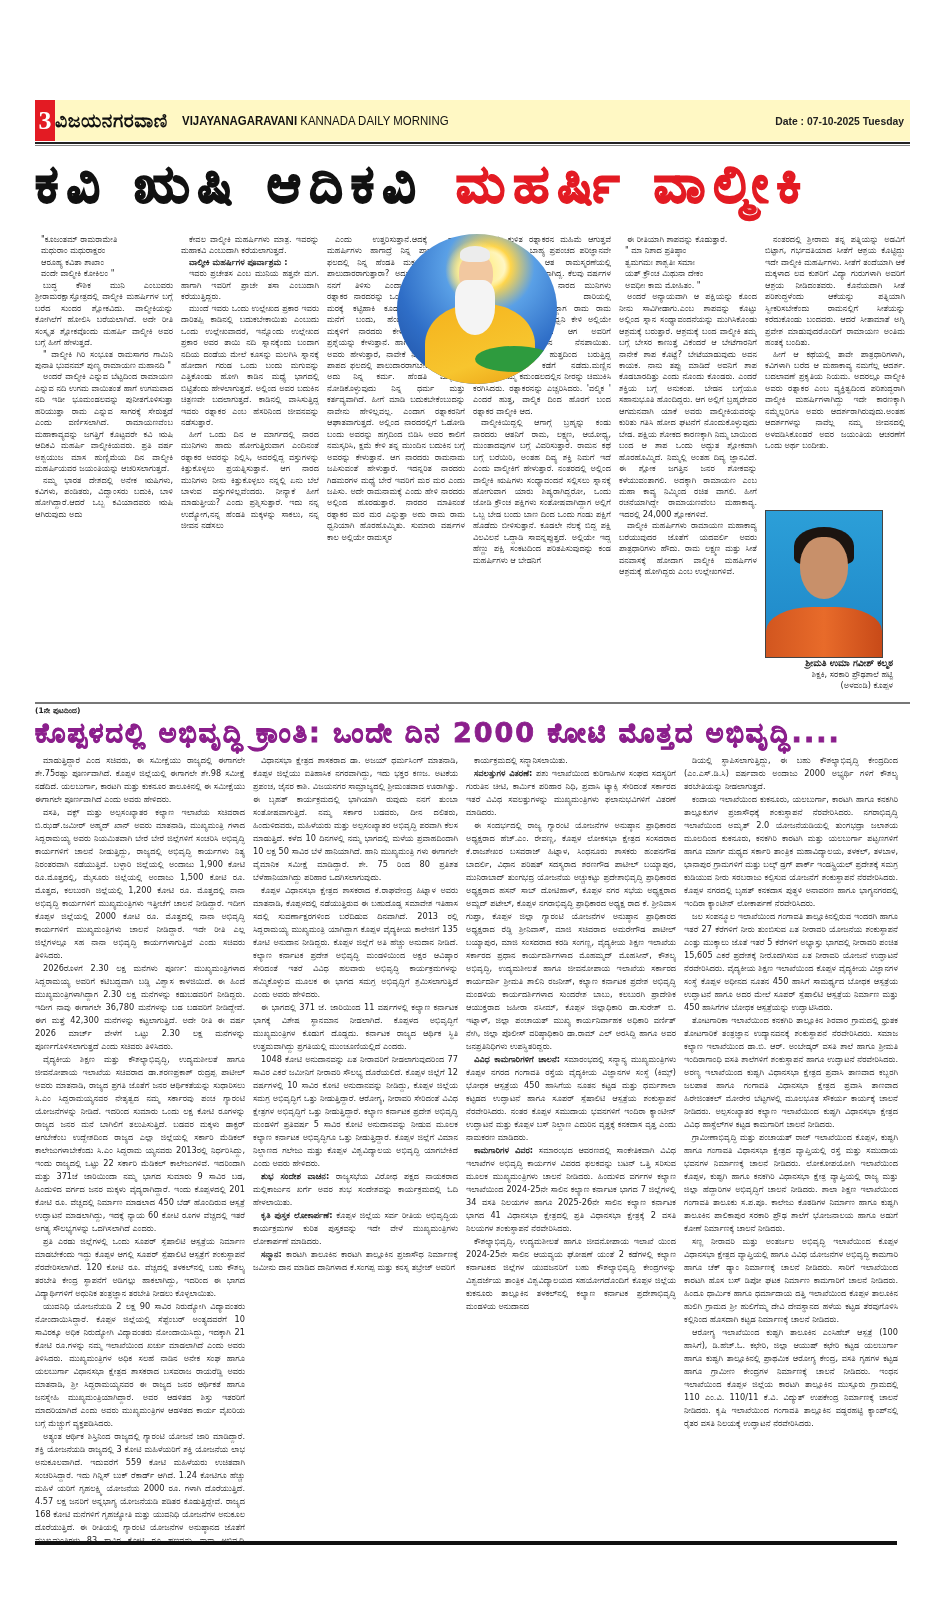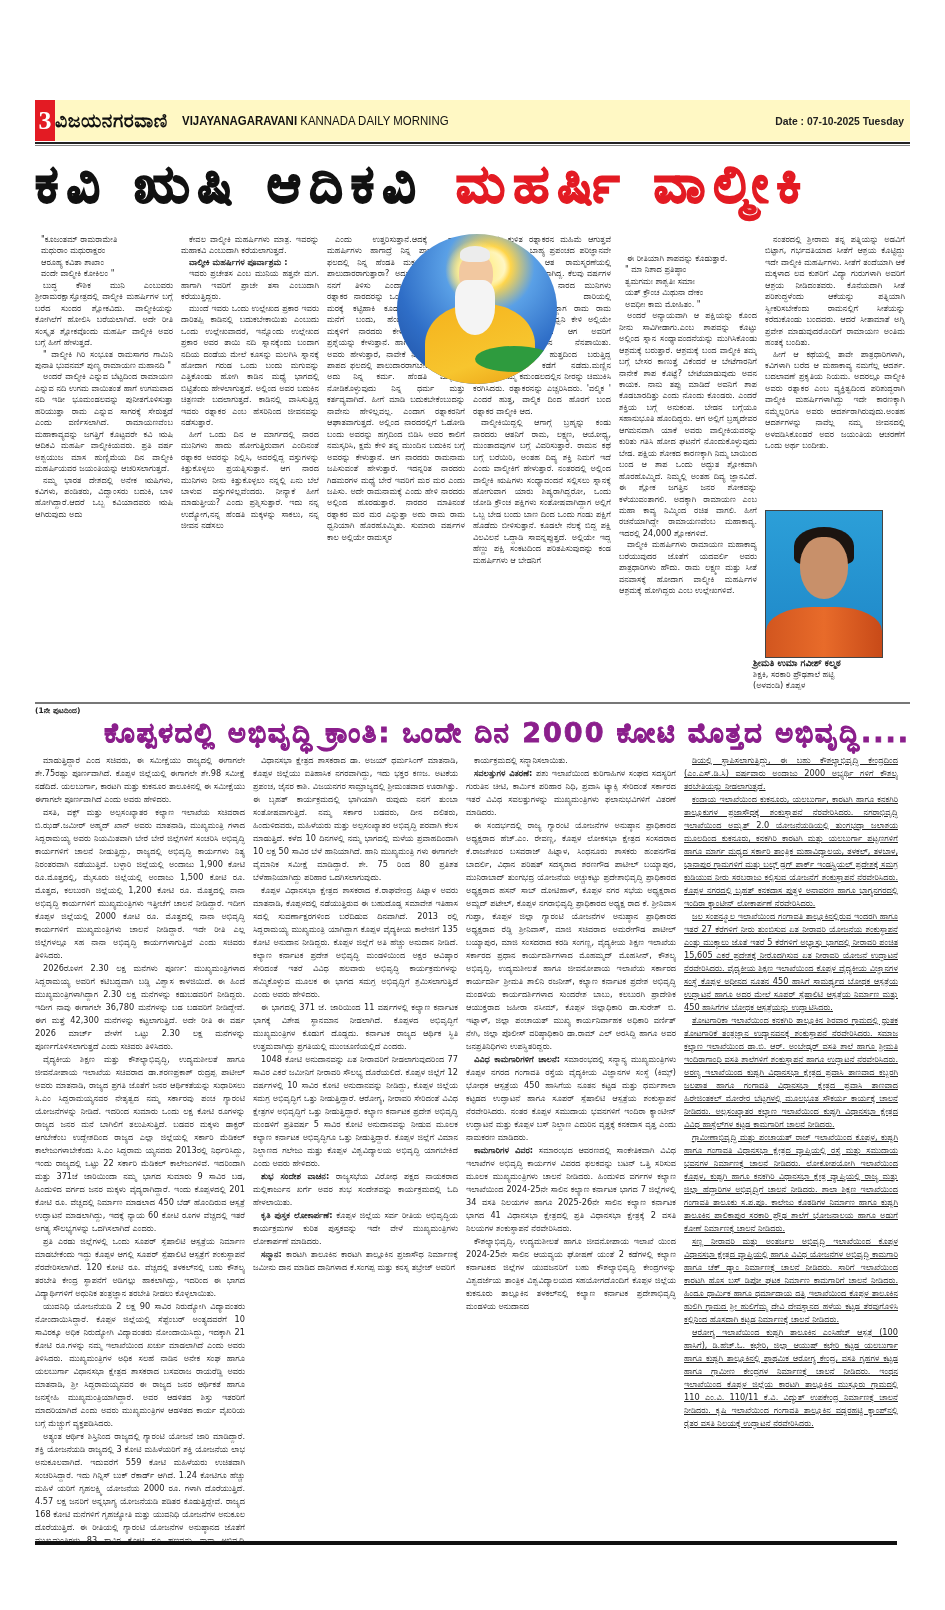--- a/index.html
+++ b/index.html
@@ -29,26 +29,26 @@
   .valmiki-img .robe { position:absolute; left:28px; top:70px; width:110px; height:90px; border-radius:45% 45% 10% 10%; background:linear-gradient(160deg,#f5b21c,#f7c52e 60%,#e89a10); }
   .valmiki-img .head { position:absolute; left:62px; top:20px; width:34px; height:40px; border-radius:45%; background:#f2c8a0; }
   .valmiki-img .hair { position:absolute; left:63px; top:12px; width:30px; height:16px; border-radius:50% 50% 30% 30%; background:#ececec; }
   .valmiki-img .beard { position:absolute; left:58px; top:46px; width:40px; height:55px; border-radius:30% 30% 50% 50%; background:#f4f4f4; }
   .valmiki-img .book { position:absolute; left:78px; top:112px; width:78px; height:26px; border-radius:50%; background:#2e9b3e; }
   .valmiki-img .halo { position:absolute; left:48px; top:6px; width:62px; height:62px; border-radius:50%; background:radial-gradient(circle, rgba(255,240,150,0.9) 0 40%, rgba(255,220,80,0) 70%); }
   .portrait { position:absolute; left:730px; top:276px; width:116px; height:146px; background:linear-gradient(180deg,#2c9fd8,#1e86c7); overflow:hidden; border:1px solid #444; }
   .portrait .face { position:absolute; left:34px; top:26px; width:48px; height:62px; border-radius:45% 45% 50% 50%; background:#c8906a; }
   .portrait .hairp { position:absolute; left:28px; top:16px; width:60px; height:38px; border-radius:50% 50% 20% 20%; background:#1c1410; }
   .portrait .saree { position:absolute; left:0; top:96px; width:116px; height:60px; border-radius:40% 40% 0 0; background:linear-gradient(90deg,#d2561f,#e86b2a,#c84a18); }
-  .caption { position:absolute; left:718px; top:424px; width:140px; text-align:left; font-size:8.2px; line-height:11px; }
+  .caption { position:absolute; left:718px; top:424px; width:140px; text-align:right; font-size:8.2px; line-height:11px; }
   .caption .name { font-weight:bold; font-size:9px; }
   
   .rule-mid { height:2px; background:#777; margin-top:6px; }
   .cont { font-size:7.5px; margin-top:2px; font-weight:bold; color:#222; }
-  .headline2 { height:38px; font-weight:bold; font-size:27px; color:#8b1f8c; -webkit-text-stroke:0.8px #8b1f8c; text-align:right; white-space:nowrap; letter-spacing:2px; line-height:38px; margin-top:-2px; }
+  .headline2 { height:38px; font-weight:bold; font-size:27px; color:#8b1f8c; -webkit-text-stroke:0.8px #8b1f8c; text-align:left; white-space:nowrap; letter-spacing:2px; line-height:38px; margin-top:-2px; }
   .art2 { position:relative; height:790px; margin-top:2px; }
   .art2 .col { font-size:8.2px; line-height:13px; }
   .bottom-rule { position:absolute; left:35px; top:1541px; width:862px; height:4px; background:#111; }
 </style>
 </head>
 <body>
 
 <div class="page">
 
   <div class="masthead">
@@ -102,21 +102,21 @@
 
     <div class="valmiki-img">
       <div class="halo"></div>
       <div class="robe"></div>
       <div class="head"></div>
       <div class="hair"></div>
       <div class="beard"></div>
       <div class="book"></div>
     </div>
 
-    <div class="col" style="left:584px;width:138px;height:462px;margin-top:19px;">
+    <div class="col" style="left:584px;width:138px;height:462px;">
       <p>ಈ ರೀತಿಯಾಗಿ ಶಾಪವನ್ನು ಕೊಡುತ್ತಾರೆ.</p>
       <p class="verse">" ಮಾ ನಿಶಾದ ಪ್ರತಿಷ್ಠಾಂ</p>
       <p class="verse">ತ್ವಮಗಮಃ ಶಾಶ್ವತಿಃ ಸಮಾಃ</p>
       <p class="verse">ಯತ್ ಕ್ರೌಂಚ ಮಿಥುನಾ ದೇಕಂ</p>
       <p class="verse">ಅವಧೀಃ ಕಾಮ ಮೋಹಿತಂ. "</p>
       <p>ಅಂದರೆ ಅನ್ಯಾಯವಾಗಿ ಆ ಪಕ್ಷಿಯನ್ನು ಕೊಂದ ನೀನು ಸಾವಿಗೀಡಾಗು.ಎಂಬ ಶಾಪವನ್ನು ಕೊಟ್ಟು ಅಲ್ಲಿಂದ ಸ್ನಾನ ಸಂಧ್ಯಾವಂದನೆಯನ್ನು ಮುಗಿಸಿಕೊಂಡು ಆಶ್ರಮಕ್ಕೆ ಬರುತ್ತಾರೆ. ಆಶ್ರಮಕ್ಕೆ ಬಂದ ವಾಲ್ಮೀಕಿ ತಮ್ಮ ಬಗ್ಗೆ ಬೇಸರ ಕಾಣುತ್ತೆ ವಿಕೆಂದರೆ ಆ ಬೇಟೆಗಾರನಿಗೆ ನಾನೇಕೆ ಶಾಪ ಕೊಟ್ಟೆ? ಬೇಟೆಯಾಡುವುದು ಅವನ ಕಾಯಕ. ನಾನು ತಪ್ಪು ಮಾಡಿದೆ ಅವನಿಗೆ ಶಾಪ ಕೊಡಬಾರದಿತ್ತು ಎಂದು ನೊಂದು ಕೊಂಡರು. ಎಂದರೆ ಶಕ್ತಿಯ ಬಗ್ಗೆ ಅನುಕಂಪ. ಬೇಡನ ಬಗ್ಗೆಯೂ ಸಹಾನುಭೂತಿ ಹೊಂದಿದ್ದರು. ಆಗ ಅಲ್ಲಿಗೆ ಬ್ರಹ್ಮದೇವರ ಆಗಮನವಾಗಿ ಯಾಕೆ ಅವರು ವಾಲ್ಮೀಕಿಯವರನ್ನು ಕುರಿತು ಗತಿಸಿ ಹೋದ ಘಟನೆಗೆ ನೊಂದುಕೊಳ್ಳುವುದು ಬೇಡ. ಪಕ್ಷಿಯ ಶೋಕದ ಕಾರಣಕ್ಕಾಗಿ ನಿಮ್ಮ ಬಾಯಿಂದ ಬಂದ ಆ ಶಾಪ ಒಂದು ಅದ್ಭುತ ಶ್ಲೋಕವಾಗಿ ಹೊರಹೊಮ್ಮಿದೆ. ನಿಮ್ಮಲ್ಲಿ ಅಂತಹ ದಿವ್ಯ ಜ್ಞಾನವಿದೆ. ಈ ಶ್ಲೋಕ ಜಗತ್ತಿನ ಜನರ ಶೋಕವನ್ನು ಕಳೆಯುವಂತಾಗಲಿ. ಅದಕ್ಕಾಗಿ ರಾಮಾಯಣ ಎಂಬ ಮಹಾ ಕಾವ್ಯ ನಿಮ್ಮಿಂದ ರಚಿತ ವಾಗಲಿ. ಹೀಗೆ ರಚನೆಯಾಗಿದ್ದೇ ರಾಮಾಯಣವೆಂಬ ಮಹಾಕಾವ್ಯ. ಇದರಲ್ಲಿ 24,000 ಶ್ಲೋಕಗಳಿವೆ.</p>
       <p>ವಾಲ್ಮೀಕಿ ಮಹರ್ಷಿಗಳು ರಾಮಾಯಣ ಮಹಾಕಾವ್ಯ ಬರೆಯುವುದರ ಜೊತೆಗೆ ಯದವರ್ಲಿ ಅವರು ಪಾತ್ರಧಾರಿಗಳು ಹೌದು. ರಾಮ ಲಕ್ಷ್ಮಣ ಮತ್ತು ಸೀತೆ ವನವಾಸಕ್ಕೆ ಹೋದಾಗ ವಾಲ್ಮೀಕಿ ಮಹರ್ಷಿಗಳ ಆಶ್ರಮಕ್ಕೆ ಹೋಗಿದ್ದರು ಎಂಬ ಉಲ್ಲೇಖಗಳಿವೆ.</p>
     </div>
 
     <div class="col" style="left:730px;width:140px;height:272px;">
@@ -164,21 +164,21 @@
 
     <div class="col" style="left:431px;width:210px;height:790px;">
       <p>ಕಾರ್ಯಕ್ರಮದಲ್ಲಿ ಸನ್ಮಾನಿಸಲಾಯಿತು.</p>
       <p><span class="sub">ಸವಲತ್ತುಗಳ ವಿತರಣೆ:</span> <span>ಪಶು ಇಲಾಖೆಯಿಂದ ಕುರಿಗಾಹಿಗಳ ಸಂಘದ ಸದಸ್ಯರಿಗೆ ಗುರುತಿನ ಚೀಟಿ, ಕಾರ್ಮಿಕ ಪರಿಹಾರ ನಿಧಿ, ಪ್ರವಾಸಿ ಟ್ಯಾಕ್ಸಿ ಸೇರಿದಂತೆ ಸರ್ಕಾರದ ಇತರೆ ವಿವಿಧ ಸವಲತ್ತುಗಳನ್ನು ಮುಖ್ಯಮಂತ್ರಿಗಳು ಫಲಾನುಭವಿಗಳಿಗೆ ವಿತರಣೆ ಮಾಡಿದರು.</span></p>
       <p><span class="sub"></span><span>ಈ ಸಂದರ್ಭದಲ್ಲಿ ರಾಜ್ಯ ಗ್ಯಾರಂಟಿ ಯೋಜನೆಗಳ ಅನುಷ್ಠಾನ ಪ್ರಾಧಿಕಾರದ ಅಧ್ಯಕ್ಷರಾದ ಹೆಚ್.ಎಂ. ರೇವಣ್ಣ, ಕೊಪ್ಪಳ ಲೋಕಸಭಾ ಕ್ಷೇತ್ರದ ಸಂಸದರಾದ ಕೆ.ರಾಜಶೇಖರ ಬಸವರಾಜ್ ಹಿಟ್ನಾಳ, ಸಿಂಧನೂರು ಶಾಸಕರು ಹಂಪನಗೌಡ ಬಾದರ್ಲಿ, ವಿಧಾನ ಪರಿಷತ್ ಸದಸ್ಯರಾದ ಶರಣಗೌಡ ಪಾಟೀಲ್ ಬಯ್ಯಾಪುರ, ಮುನಿರಾಬಾದ್ ತುಂಗಭದ್ರ ಯೋಜನೆಯ ಅಚ್ಚುಕಟ್ಟು ಪ್ರದೇಶಾಭಿವೃದ್ಧಿ ಪ್ರಾಧಿಕಾರದ ಅಧ್ಯಕ್ಷರಾದ ಹಸನ್ ಸಾಬ್ ದೋಟಿಹಾಳ್, ಕೊಪ್ಪಳ ನಗರ ಸಭೆಯ ಅಧ್ಯಕ್ಷರಾದ ಅಮ್ಜದ್ ಪಟೇಲ್, ಕೊಪ್ಪಳ ನಗರಾಭಿವೃದ್ಧಿ ಪ್ರಾಧಿಕಾರದ ಅಧ್ಯಕ್ಷ ರಾದ ಕೆ. ಶ್ರೀನಿವಾಸ ಗುಪ್ತಾ, ಕೊಪ್ಪಳ ಜಿಲ್ಲಾ ಗ್ಯಾರಂಟಿ ಯೋಜನೆಗಳ ಅನುಷ್ಠಾನ ಪ್ರಾಧಿಕಾರದ ಅಧ್ಯಕ್ಷರಾದ ರೆಡ್ಡಿ ಶ್ರೀನಿವಾಸ್, ಮಾಜಿ ಸಚಿವರಾದ ಅಮರೇಗೌಡ ಪಾಟೀಲ್ ಬಯ್ಯಾಪುರ, ಮಾಜಿ ಸಂಸದರಾದ ಕರಡಿ ಸಂಗಣ್ಣ, ವೈದ್ಯಕೀಯ ಶಿಕ್ಷಣ ಇಲಾಖೆಯ ಸರ್ಕಾರದ ಪ್ರಧಾನ ಕಾರ್ಯದರ್ಶಿಗಳಾದ ಮೊಹಮ್ಮದ್ ಮೊಹಸೀನ್, ಕೌಶಲ್ಯ ಅಭಿವೃದ್ಧಿ, ಉದ್ಯಮಶೀಲತೆ ಹಾಗೂ ಜೀವನೋಪಾಯ ಇಲಾಖೆಯ ಸರ್ಕಾರದ ಕಾರ್ಯದರ್ಶಿ ಶ್ರೀಮತಿ ಶಾಲಿನಿ ರಜನೀಶ್, ಕಲ್ಯಾಣ ಕರ್ನಾಟಕ ಪ್ರದೇಶ ಅಭಿವೃದ್ಧಿ ಮಂಡಳಿಯ ಕಾರ್ಯದರ್ಶಿಗಳಾದ ಸುಂದರೇಶ ಬಾಬು, ಕಲಬುರಗಿ ಪ್ರಾದೇಶಿಕ ಆಯುಕ್ತರಾದ ಜಹೀರಾ ನಸೀಮ್, ಕೊಪ್ಪಳ ಜಿಲ್ಲಾಧಿಕಾರಿ ಡಾ.ಸುರೇಶ್ ಬಿ. ಇಟ್ನಾಳ್, ಜಿಲ್ಲಾ ಪಂಚಾಯತ್ ಮುಖ್ಯ ಕಾರ್ಯನಿರ್ವಾಹಕ ಅಧಿಕಾರಿ ವರ್ಣಿತ್ ನೇಗಿ, ಜಿಲ್ಲಾ ಪೊಲೀಸ್ ವರಿಷ್ಠಾಧಿಕಾರಿ ಡಾ.ರಾಮ್ ಎಲ್ ಅರಸಿದ್ದಿ ಹಾಗೂ ಅವರ ಜನಪ್ರತಿನಿಧಿಗಳು ಉಪಸ್ಥಿತರಿದ್ದರು.</span></p>
       <p><span class="sub">ವಿವಿಧ ಕಾಮಗಾರಿಗಳಿಗೆ ಚಾಲನೆ:</span> <span>ಸಮಾರಂಭದಲ್ಲಿ ಸನ್ಮಾನ್ಯ ಮುಖ್ಯಮಂತ್ರಿಗಳು ಕೊಪ್ಪಳ ನಗರದ ಗಂಗಾವತಿ ರಸ್ತೆಯ ವೈದ್ಯಕೀಯ ವಿಜ್ಞಾನಗಳ ಸಂಸ್ಥೆ (ಕಿಮ್ಸ್) ಭೋಧಕ ಆಸ್ಪತ್ರೆಯ 450 ಹಾಸಿಗೆಯ ನೂತನ ಕಟ್ಟಡ ಮತ್ತು ಧರ್ಮಶಾಲಾ ಕಟ್ಟಡದ ಉದ್ಘಾಟನೆ ಹಾಗೂ ಸೂಪರ್ ಸ್ಪೆಷಾಲಿಟಿ ಆಸ್ಪತ್ರೆಯ ಶಂಕುಸ್ಥಾಪನೆ ನೆರವೇರಿಸಿದರು. ನಂತರ ಕೊಪ್ಪಳ ಸಮುದಾಯ ಭವನಗಳಿಗೆ ಇಂದಿರಾ ಕ್ಯಾಂಟೀನ್ ಉದ್ಘಾಟನೆ ಮತ್ತು ಕೊಪ್ಪಳ ಬಸ್ ನಿಲ್ದಾಣ ಎದುರಿನ ವೃತ್ತಕ್ಕೆ ಕನಕದಾಸ ವೃತ್ತ ಎಂದು ನಾಮಕರಣ ಮಾಡಿದರು.</span></p>
       <p><span class="sub">ಕಾಮಗಾರಿಗಳ ವಿವರ:</span> <span>ಸಮಾರಂಭದ ಆವರಣದಲ್ಲಿ ಸಾಂಕೇತಿಕವಾಗಿ ವಿವಿಧ ಇಲಾಖೆಗಳ ಅಭಿವೃದ್ಧಿ ಕಾರ್ಯಗಳ ವಿವರದ ಫಲಕವನ್ನು ಬಟನ್ ಒತ್ತಿ ಸರಿಸುವ ಮೂಲಕ ಮುಖ್ಯಮಂತ್ರಿಗಳು ಚಾಲನೆ ನೀಡಿದರು. ಹಿಂದುಳಿದ ವರ್ಗಗಳ ಕಲ್ಯಾಣ ಇಲಾಖೆಯಿಂದ 2024-25ನೇ ಸಾಲಿನ ಕಲ್ಯಾಣ ಕರ್ನಾಟಕ ಭಾಗದ 7 ಜಿಲ್ಲೆಗಳಲ್ಲಿ 34 ವಸತಿ ನಿಲಯಗಳ ಹಾಗೂ 2025-26ನೇ ಸಾಲಿನ ಕಲ್ಯಾಣ ಕರ್ನಾಟಕ ಭಾಗದ 41 ವಿಧಾನಸಭಾ ಕ್ಷೇತ್ರದಲ್ಲಿ ಪ್ರತಿ ವಿಧಾನಸಭಾ ಕ್ಷೇತ್ರಕ್ಕೆ 2 ವಸತಿ ನಿಲಯಗಳ ಶಂಕುಸ್ಥಾಪನೆ ನೆರವೇರಿಸಿದರು.</span></p>
       <p><span class="sub"></span><span>ಕೌಶಲ್ಯಾಭಿವೃದ್ಧಿ, ಉದ್ಯಮಶೀಲತೆ ಹಾಗೂ ಜೀವನೋಪಾಯ ಇಲಾಖೆ ಯಿಂದ 2024-25ನೇ ಸಾಲಿನ ಆಯವ್ಯಯ ಘೋಷಣೆ ಯಂತೆ 2 ಕಡೆಗಳಲ್ಲಿ ಕಲ್ಯಾಣ ಕರ್ನಾಟಕದ ಜಿಲ್ಲೆಗಳ ಯುವಜನರಿಗೆ ಬಹು ಕೌಶಲ್ಯಾಭಿವೃದ್ಧಿ ಕೇಂದ್ರಗಳನ್ನು ವಿಶ್ವದರ್ಜೆಯ ತಾಂತ್ರಿಕ ವಿಶ್ವವಿದ್ಯಾಲಯದ ಸಹಯೋಗದೊಂದಿಗೆ ಕೊಪ್ಪಳ ಜಿಲ್ಲೆಯ ಕುಕನೂರು ತಾಲ್ಲೂಕಿನ ತಳಕಲ್‌ನಲ್ಲಿ ಕಲ್ಯಾಣ ಕರ್ನಾಟಕ ಪ್ರದೇಶಾಭಿವೃದ್ಧಿ ಮಂಡಳಿಯ ಅನುದಾನದ</span></p>
     </div>
 
-    <div class="col" style="left:649px;width:214px;height:790px;text-decoration:underline;">
+    <div class="col" style="left:649px;width:214px;height:790px;">
       <p>ಡಿಯಲ್ಲಿ ಸ್ಥಾಪಿಸಲಾಗುತ್ತಿದ್ದು, ಈ ಬಹು ಕೌಶಲ್ಯಾಭಿವೃದ್ಧಿ ಕೇಂದ್ರದಿಂದ (ಎಂ.ಎಸ್.ಡಿ.ಸಿ) ವರ್ಷವಾರು ಅಂದಾಜು 2000 ಅಭ್ಯರ್ಥಿ ಗಳಿಗೆ ಕೌಶಲ್ಯ ತರಬೇತಿಯನ್ನು ನೀಡಲಾಗುತ್ತದೆ.</p>
       <p>ಕಂದಾಯ ಇಲಾಖೆಯಿಂದ ಕುಕನೂರು, ಯಲಬುರ್ಗಾ, ಕಾರಟಗಿ ಹಾಗೂ ಕನಕಗಿರಿ ತಾಲ್ಲೂಕುಗಳ ಪ್ರಜಾಸೌಧಕ್ಕೆ ಶಂಕುಸ್ಥಾಪನೆ ನೆರವೇರಿಸಿದರು. ನಗರಾಭಿವೃದ್ಧಿ ಇಲಾಖೆಯಿಂದ ಅಮೃತ್ 2.0 ಯೋಜನೆಯಡಿಯಲ್ಲಿ ತುಂಗಭದ್ರಾ ಜಲಾಶಯ ಮೂಲದಿಂದ ಕುಕನೂರು, ಕನಕಗಿರಿ ಕಾರಟಗಿ ಮತ್ತು ಯಲಬುರ್ಗಾ ಪಟ್ಟಣಗಳಿಗೆ ಹಾಗೂ ಮಾರ್ಗ ಮಧ್ಯದ ಸರ್ಕಾರಿ ತಾಂತ್ರಿಕ ಮಹಾವಿದ್ಯಾಲಯ, ತಳಕಲ್, ತಳಬಾಳ, ಭಾನಾಪುರ ಗ್ರಾಮಗಳಿಗೆ ಮತ್ತು ಬಲ್ಕ್ ಡ್ರಗ್ ಪಾರ್ಕ್ ಇಂಡಸ್ಟ್ರಿಯಲ್ ಪ್ರದೇಶಕ್ಕೆ ಸಮಗ್ರ ಕುಡಿಯುವ ನೀರು ಸರಬರಾಜು ಕಲ್ಪಿಸುವ ಯೋಜನೆಗೆ ಶಂಕುಸ್ಥಾಪನೆ ನೆರವೇರಿಸಿದರು. ಕೊಪ್ಪಳ ನಗರದಲ್ಲಿ ಬೃಹತ್ ಕನಕದಾಸ ಪುತ್ಥಳಿ ಅನಾವರಣ ಹಾಗೂ ಭಾಗ್ಯನಗರದಲ್ಲಿ ಇಂದಿರಾ ಕ್ಯಾಂಟೀನ್ ಲೋಕಾರ್ಪಣೆ ನೆರವೇರಿಸಿದರು.</p>
       <p>ಜಲ ಸಂಪನ್ಮೂಲ ಇಲಾಖೆಯಿಂದ ಗಂಗಾವತಿ ತಾಲ್ಲೂಕಿನಲ್ಲಿರುವ ಇಂದರಗಿ ಹಾಗೂ ಇತರೆ 27 ಕೆರೆಗಳಿಗೆ ನೀರು ತುಂಬಿಸುವ ಏತ ನೀರಾವರಿ ಯೋಜನೆಯ ಶಂಕುಸ್ಥಾಪನೆ ಎಂತ್ತು ಮುಕ್ಕಾಲು ಜೊತೆ ಇತರೆ 5 ಕೆರೆಗಳಿಗೆ ಅಭ್ಯಾಸ್ತು ಭಾಗದಲ್ಲಿ ನೀರಾವರಿ ಪಂಚಿತ 15,605 ಎಕರೆ ಪ್ರದೇಶಕ್ಕೆ ನೀರೊದಗಿಸುವ ಏತ ನೀರಾವರಿ ಯೋಜನೆ ಉದ್ಘಾಟನೆ ನೆರವೇರಿಸಿದರು. ವೈದ್ಯಕೀಯ ಶಿಕ್ಷಣ ಇಲಾಖೆಯಿಂದ ಕೊಪ್ಪಳ ವೈದ್ಯಕೀಯ ವಿಜ್ಞಾನಗಳ ಸಂಸ್ಥೆ ಕೊಪ್ಪಳ ಅಧೀನದ ನೂತನ 450 ಹಾಸಿಗೆ ಸಾಮರ್ಥ್ಯದ ಬೋಧಕ ಆಸ್ಪತ್ರೆಯ ಉದ್ಘಾಟನೆ ಹಾಗೂ ಅದರ ಮೇಲೆ ಸೂಪರ್ ಸ್ಪೆಷಾಲಿಟಿ ಆಸ್ಪತ್ರೆಯ ನಿರ್ಮಾಣ ಮತ್ತು 450 ಹಾಸಿಗೆಗಳ ಬೋಧಕ ಆಸ್ಪತ್ರೆಯನ್ನು ಉದ್ಘಾಟಿಸಿದರು.</p>
       <p>ತೋಟಗಾರಿಕಾ ಇಲಾಖೆಯಿಂದ ಕನಕಗಿರಿ ತಾಲ್ಲೂಕಿನ ಶಿರವಾರ ಗ್ರಾಮದಲ್ಲಿ ಧ್ರುತಕ ತೋಟಗಾರಿಕೆ ತಂತ್ರಜ್ಞಾನ ಉದ್ಯಾನವನಕ್ಕೆ ಶಂಕುಸ್ಥಾಪನೆ ನೆರವೇರಿಸಿದರು. ಸಮಾಜ ಕಲ್ಯಾಣ ಇಲಾಖೆಯಿಂದ ಡಾ.ಬಿ. ಆರ್. ಅಂಬೇಡ್ಕರ್ ವಸತಿ ಶಾಲೆ ಹಾಗೂ ಶ್ರೀಮತಿ ಇಂದಿರಾಗಾಂಧಿ ವಸತಿ ಶಾಲೆಗಳಿಗೆ ಶಂಕುಸ್ಥಾಪನೆ ಹಾಗೂ ಉದ್ಘಾಟನೆ ನೆರವೇರಿಸಿದರು. ಅರಣ್ಯ ಇಲಾಖೆಯಿಂದ ಕುಷ್ಟಗಿ ವಿಧಾನಸಭಾ ಕ್ಷೇತ್ರದ ಪ್ರವಾಸಿ ತಾಣವಾದ ಕಬ್ಬರಗಿ ಜಲಪಾತ ಹಾಗೂ ಗಂಗಾವತಿ ವಿಧಾನಸಭಾ ಕ್ಷೇತ್ರದ ಪ್ರವಾಸಿ ತಾಣವಾದ ಹಿರೇಜಿಂತಕಲ್ ಮೋರೇರ ಬೆಟ್ಟಗಳಲ್ಲಿ ಮೂಲಭೂತ ಸೌಕರ್ಯ ಕಾರ್ಯಕ್ಕೆ ಚಾಲನೆ ನೀಡಿದರು. ಅಲ್ಪಸಂಖ್ಯಾತರ ಕಲ್ಯಾಣ ಇಲಾಖೆಯಿಂದ ಕುಷ್ಟಗಿ ವಿಧಾನಸಭಾ ಕ್ಷೇತ್ರದ ವಿವಿಧ ಹಾಸ್ಟೆಲ್‌ಗಳ ಕಟ್ಟಡ ಕಾಮಗಾರಿಗೆ ಚಾಲನೆ ನೀಡಿದರು.</p>
       <p>ಗ್ರಾಮೀಣಾಭಿವೃದ್ಧಿ ಮತ್ತು ಪಂಚಾಯತ್ ರಾಜ್ ಇಲಾಖೆಯಿಂದ ಕೊಪ್ಪಳ, ಕುಷ್ಟಗಿ ಹಾಗೂ ಗಂಗಾವತಿ ವಿಧಾನಸಭಾ ಕ್ಷೇತ್ರದ ವ್ಯಾಪ್ತಿಯಲ್ಲಿ ರಸ್ತೆ ಮತ್ತು ಸಮುದಾಯ ಭವನಗಳ ನಿರ್ಮಾಣಕ್ಕೆ ಚಾಲನೆ ನೀಡಿದರು. ಲೋಕೋಪಯೋಗಿ ಇಲಾಖೆಯಿಂದ ಕೊಪ್ಪಳ, ಕುಷ್ಟಗಿ ಹಾಗೂ ಕನಕಗಿರಿ ವಿಧಾನಸಭಾ ಕ್ಷೇತ್ರ ವ್ಯಾಪ್ತಿಯಲ್ಲಿ ರಾಜ್ಯ ಮತ್ತು ಜಿಲ್ಲಾ ಹೆದ್ದಾರಿಗಳ ಅಭಿವೃದ್ಧಿಗೆ ಚಾಲನೆ ನೀಡಿದರು. ಶಾಲಾ ಶಿಕ್ಷಣ ಇಲಾಖೆಯಿಂದ ಗಂಗಾವತಿ ತಾಲೂಕು ಸ.ಪ.ಪೂ. ಕಾಲೇಜು ಕೊಠಡಿಗಳ ನಿರ್ಮಾಣ ಹಾಗೂ ಕುಷ್ಟಗಿ ತಾಲೂಕಿನ ಪಾಲಿಕಾಪುರ ಸರಕಾರಿ ಪ್ರೌಢ ಶಾಲೆಗೆ ಭೋಜನಾಲಯ ಹಾಗೂ ಅಡುಗೆ ಕೋಣೆ ನಿರ್ಮಾಣಕ್ಕೆ ಚಾಲನೆ ನೀಡಿದರು.</p>
       <p>ಸಣ್ಣ ನೀರಾವರಿ ಮತ್ತು ಅಂತರ್ಜಲ ಅಭಿವೃದ್ಧಿ ಇಲಾಖೆಯಿಂದ ಕೊಪ್ಪಳ ವಿಧಾನಸಭಾ ಕ್ಷೇತ್ರದ ವ್ಯಾಪ್ತಿಯಲ್ಲಿ ಹಾಗೂ ವಿವಿಧ ಯೋಜನೆಗಳ ಅಭಿವೃದ್ಧಿ ಕಾಮಗಾರಿ ಹಾಗೂ ಚೆಕ್ ಡ್ಯಾಂ ನಿರ್ಮಾಣಕ್ಕೆ ಚಾಲನೆ ನೀಡಿದರು. ಸಾರಿಗೆ ಇಲಾಖೆಯಿಂದ ಕಾರಟಗಿ ಹೊಸ ಬಸ್ ಡಿಪೋ ಘಟಕ ನಿರ್ಮಾಣ ಕಾಮಗಾರಿಗೆ ಚಾಲನೆ ನೀಡಿದರು. ಹಿಂದೂ ಧಾರ್ಮಿಕ ಹಾಗೂ ಧರ್ಮಾದಾಯ ದತ್ತಿ ಇಲಾಖೆಯಿಂದ ಕೊಪ್ಪಳ ತಾಲೂಕಿನ ಹುಲಿಗಿ ಗ್ರಾಮದ ಶ್ರೀ ಹುಲಿಗೆಮ್ಮ ದೇವಿ ದೇವಸ್ಥಾನದ ಹಳೆಯ ಕಟ್ಟಡ ತೆರವುಗೊಳಿಸಿ ಕಲ್ಲಿನಿಂದ ಹೊಸದಾಗಿ ಕಟ್ಟಡ ನಿರ್ಮಾಣಕ್ಕೆ ಚಾಲನೆ ನೀಡಿದರು.</p>
       <p>ಆರೋಗ್ಯ ಇಲಾಖೆಯಿಂದ ಕುಷ್ಟಗಿ ತಾಲೂಕಿನ ಎಂಸಿಹೆಚ್ ಆಸ್ಪತ್ರೆ (100 ಹಾಸಿಗೆ), ಡಿ.ಹೆಚ್.ಓ. ಕಛೇರಿ, ಜಿಲ್ಲಾ ಆಯುಷ್ ಕಛೇರಿ ಕಟ್ಟಡ ಯಲಬುರ್ಗಾ ಹಾಗೂ ಕುಷ್ಟಗಿ ತಾಲ್ಲೂಕಿನಲ್ಲಿ ಪ್ರಾಥಮಿಕ ಆರೋಗ್ಯ ಕೇಂದ್ರ, ವಸತಿ ಗೃಹಗಳ ಕಟ್ಟಡ ಹಾಗೂ ಗ್ರಾಮೀಣ ಕೇಂದ್ರಗಳ ನಿರ್ಮಾಣಕ್ಕೆ ಚಾಲನೆ ನೀಡಿದರು. ಇಂಧನ ಇಲಾಖೆಯಿಂದ ಕೊಪ್ಪಳ ಜಿಲ್ಲೆಯ ಕಾರಟಗಿ ತಾಲ್ಲೂಕಿನ ಮುಸ್ಸೂರು ಗ್ರಾಮದಲ್ಲಿ 110 ಎಂ.ವಿ. 110/11 ಕೆ.ವಿ. ವಿದ್ಯುತ್ ಉಪಕೇಂದ್ರ ನಿರ್ಮಾಣಕ್ಕೆ ಚಾಲನೆ ನೀಡಿದರು. ಕೃಷಿ ಇಲಾಖೆಯಿಂದ ಗಂಗಾವತಿ ತಾಲ್ಲೂಕಿನ ವಡ್ಡರಹಟ್ಟಿ ಕ್ಯಾಂಪ್‌ನಲ್ಲಿ ರೈತರ ವಸತಿ ನಿಲಯಕ್ಕೆ ಉದ್ಘಾಟನೆ ನೆರವೇರಿಸಿದರು.</p>
     </div>
   </div>
 </div>

